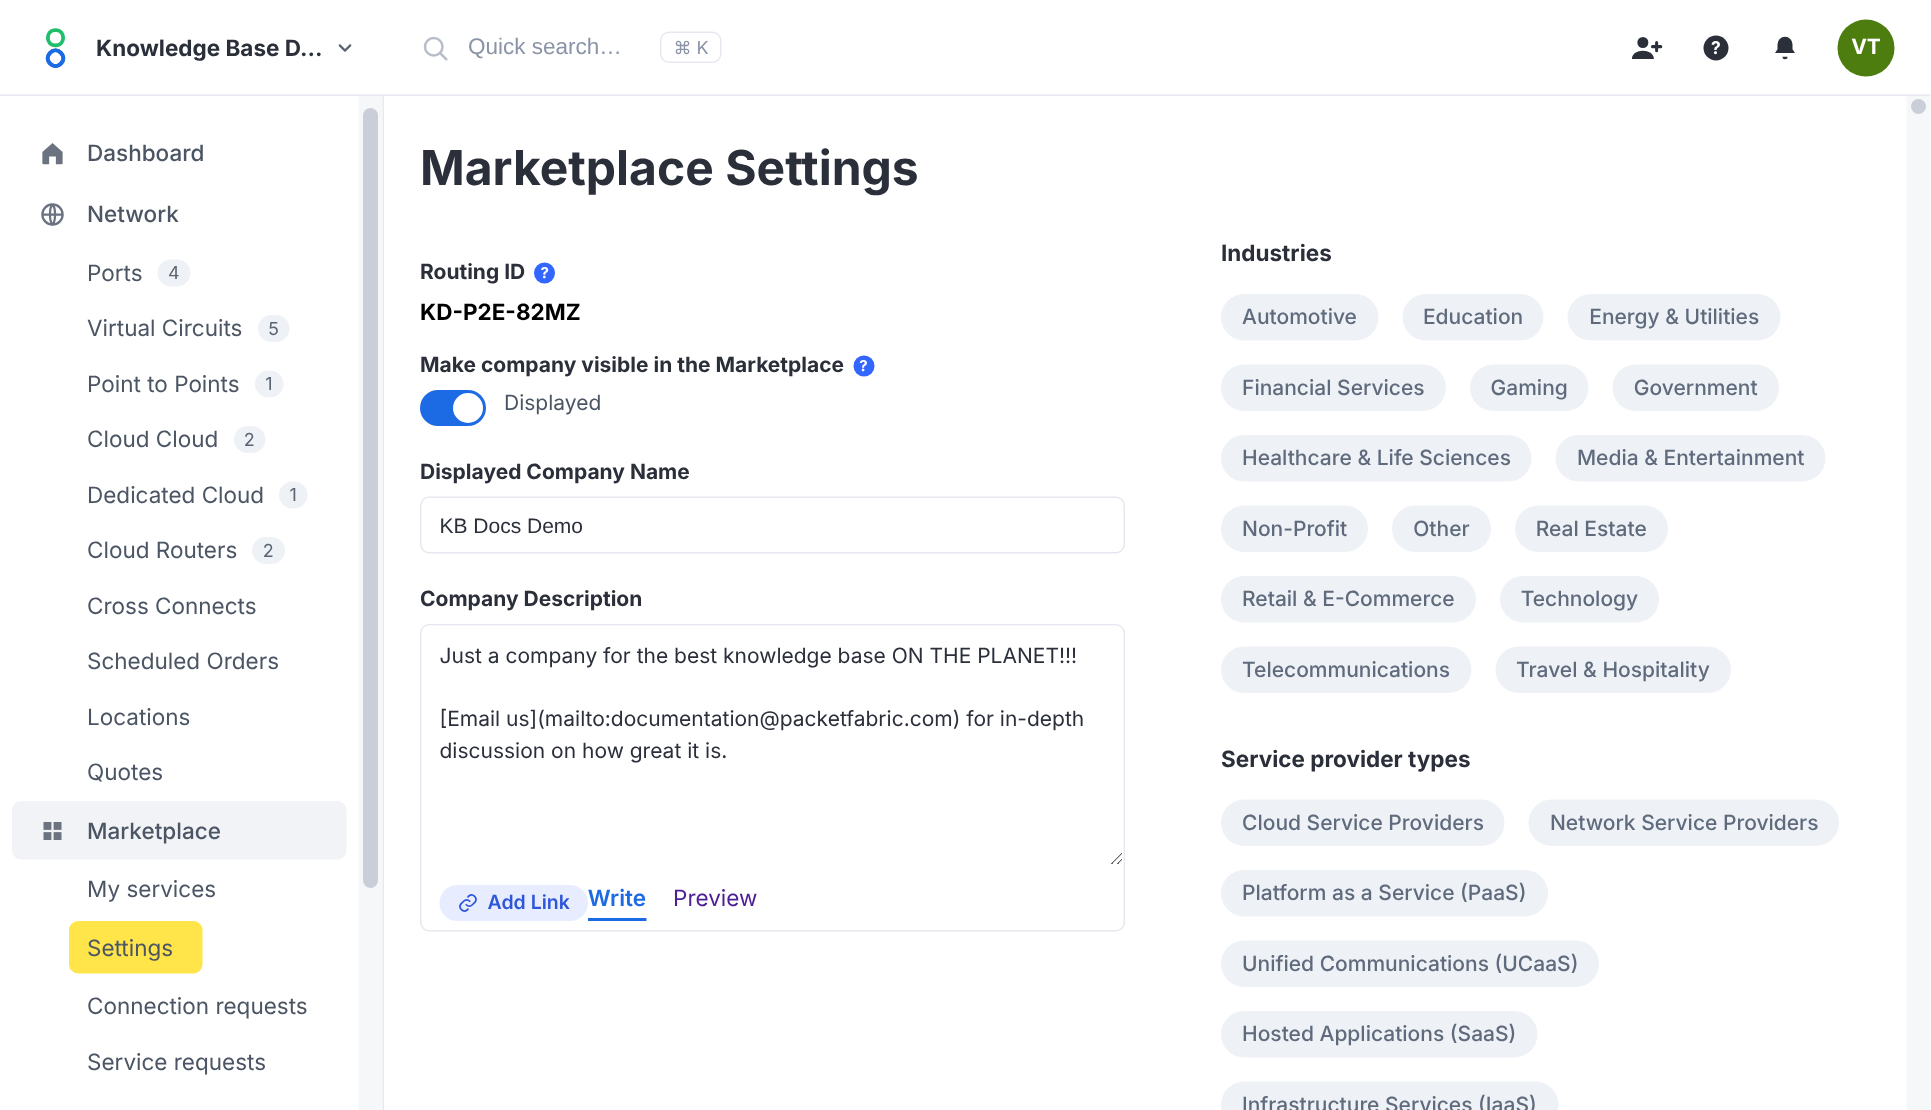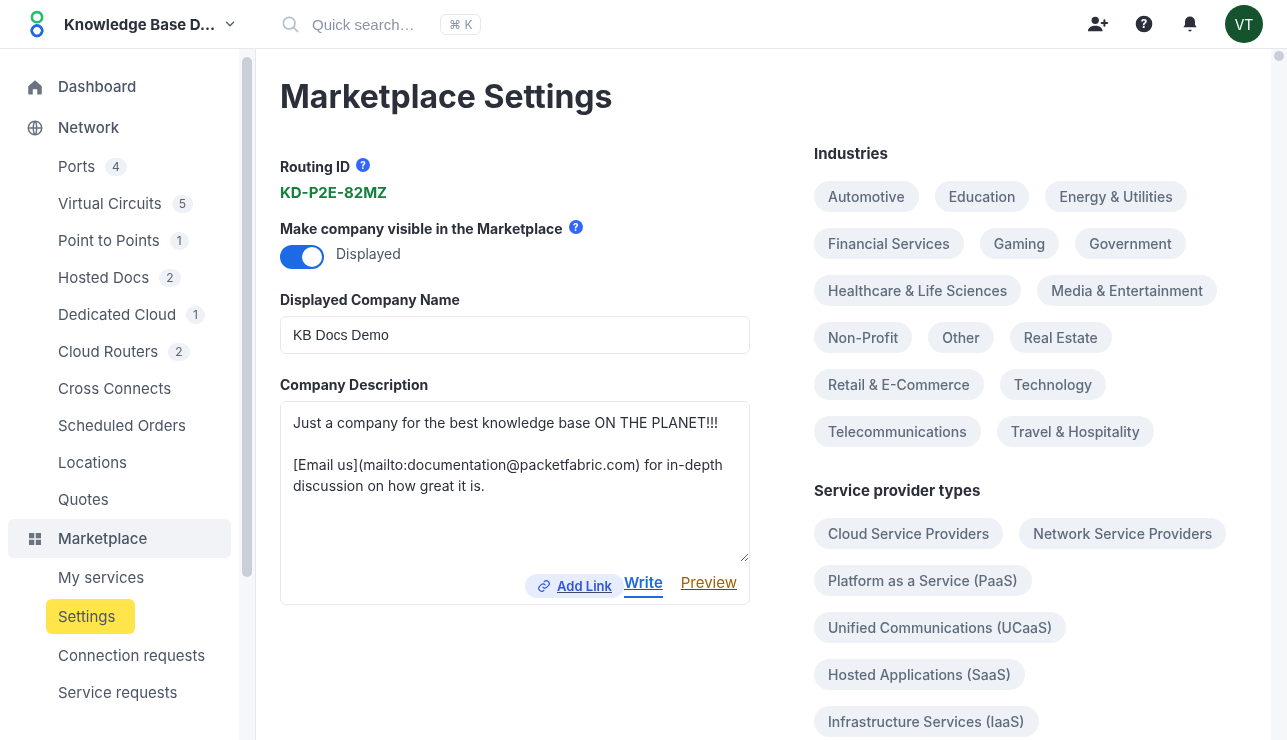--- a/index.html
+++ b/index.html
@@ -10,67 +10,67 @@
     --chip-text:#5f6b7d;
     --accent:#1d6ae5;
     --yellow:#ffe44a;
     --green:#23a566;
     --headbg:#ffffff;
   }
   *{box-sizing:border-box;}
   body{margin:0;font-family:Inter,Segoe UI,Helvetica,Arial,sans-serif;color:var(--text);background:#fff;font-size:14px;}
   .app{display:flex;flex-direction:column;height:740px;width:1287px;overflow:hidden;}
   
-  .topbar{display:flex;align-items:center;height:49px;border-bottom:1px solid var(--border);padding:0 24px 0 12px;background:var(--headbg);}
+  .topbar{display:flex;align-items:center;height:64px;border-bottom:1px solid var(--border);padding:0 24px 0 12px;background:var(--headbg);}
   .logo{display:flex;align-items:center;gap:10px;padding:0 8px;min-width:244px;}
   .logo-mark{width:34px;height:34px;flex-shrink:0;}
   .ws-switch{display:flex;align-items:center;gap:8px;font-weight:700;font-size:15px;color:#2a2f3a;cursor:pointer;}
   .ws-switch .chev{color:#5b6472;}
   .search-wrap{display:flex;align-items:center;gap:10px;color:var(--muted);padding-left:24px;flex:1;}
   .search-icon{width:20px;height:20px;opacity:.6;}
   .search-input{border:none;outline:none;font-size:15px;color:#333;width:120px;background:transparent;}
   .search-input::placeholder{color:var(--muted);}
   .kbd{border:1px solid var(--border);border-radius:6px;padding:2px 8px;font-size:12px;color:var(--muted);}
   .topbar-right{display:flex;align-items:center;gap:24px;margin-left:auto;}
   .icon-btn{width:22px;height:22px;display:flex;align-items:center;justify-content:center;cursor:pointer;color:#2a2f3a;}
-  .avatar{width:38px;height:38px;border-radius:50%;background:#14532d;color:#fff;display:flex;align-items:center;justify-content:center;font-weight:400;font-size:14px;cursor:pointer;}
+  .avatar{width:38px;height:38px;border-radius:50%;background:#4d7c0f;color:#fff;display:flex;align-items:center;justify-content:center;font-weight:700;font-size:14px;cursor:pointer;}
   
   .body{display:flex;flex:1;min-height:0;}
   .sidebar-wrap{width:256px;border-right:1px solid var(--border);display:flex;min-height:0;}
   .sidebar{flex:1;overflow:hidden;padding-top:16px;}
   .scrollbar{width:16px;background:#f6f7f9;position:relative;}
   .scrollbar .thumb{position:absolute;left:3px;right:3px;top:8px;height:520px;background:#c9ced8;border-radius:5px;}
   .nav-item{display:flex;align-items:center;gap:14px;padding:10px 18px;color:#4b5563;font-size:15px;cursor:pointer;border-radius:6px;margin:2px 8px;}
   .nav-item.top{font-weight:500;}
   .nav-sub{display:flex;align-items:flex-end;gap:10px;padding:8px 18px 8px 58px;color:#4b5563;font-size:15px;cursor:pointer;border-radius:6px;margin:2px 8px 2px 0;}
   .nav-sub.highlight{background:var(--yellow);display:inline-flex;margin-left:46px;padding:8px 20px 8px 12px;}
   .nav-group-sub{padding-left:0;}
   .count{background:#eef1f5;color:#5b6472;border-radius:10px;padding:0 7px;font-size:12px;line-height:18px;min-width:18px;text-align:center;}
   .nav-icon{width:18px;height:18px;color:#6b7280;flex-shrink:0;}
   
   .main{flex:1;display:flex;min-height:0;}
   .main-scroll{flex:1;overflow:auto;padding:24px 36px 40px 24px;}
   .page-title{font-size:32px;font-weight:700;color:#2a2f3a;margin:4px 0 28px;}
   .two-col{display:flex;gap:64px;align-items:flex-start;}
   .col-left{flex:0 0 470px;}
   .col-right{flex:1;}
-  .field-label{font-weight:700;font-size:14px;color:#2a2f3a;display:flex;gap:6px;margin:14px 0 8px;}
+  .field-label{font-weight:700;font-size:14px;color:#2a2f3a;display:flex;align-items:center;gap:6px;margin:14px 0 8px;}
   .help{width:14px;height:14px;border-radius:50%;background:#3366ff;color:#fff;font-size:10px;display:inline-flex;align-items:center;justify-content:center;font-weight:700;cursor:pointer;}
-  .value{font-weight:700;font-size:15px;color:#15803d;margin-bottom:18px;}
+  .value{font-weight:700;font-size:15px;color:#000000;margin-bottom:18px;}
   .toggle-row{display:flex;gap:12px;margin-bottom:6px;}
   .toggle{width:44px;height:24px;border-radius:12px;background:#1d6ae5;position:relative;cursor:pointer;}
   .toggle .knob{position:absolute;right:2px;top:2px;width:20px;height:20px;border-radius:50%;background:#fff;}
   .toggle-label{color:#4b5563;}
   .text-input{width:100%;border:1px solid var(--border);border-radius:6px;padding:10px 12px;font-size:14px;color:#2a2f3a;outline:none;}
   .textarea-wrap{border:1px solid var(--border);border-radius:6px;overflow:hidden;}
   textarea.text-input{border:none;border-radius:0;height:160px;resize:vertical;font-family:inherit;line-height:1.5;}
-  .ta-footer{display:flex;align-items:center;justify-content:flex-end;padding:8px 12px 6px;text-decoration:underline;}
+  .ta-footer{display:flex;align-items:center;justify-content:flex-start;padding:8px 12px 6px;}
   .addlink{display:inline-flex;align-items:center;gap:6px;background:#e7edff;color:#2f56d8;border-radius:14px;padding:4px 12px;font-size:13px;font-weight:600;cursor:pointer;}
   .tabs{display:flex;gap:18px;font-size:15px;}
-  .tab{color:#a16207;cursor:pointer;padding-bottom:4px;}
+  .tab{color:#4c1d95;cursor:pointer;padding-bottom:4px;}
   .tab.active{color:#1d6ae5;font-weight:600;border-bottom:2px solid #1d6ae5;}
   .section-title{font-weight:700;font-size:15px;color:#2a2f3a;margin:0 0 18px;}
   .chips{display:flex;flex-wrap:wrap;gap:16px;}
   .chip{background:var(--chip);color:var(--chip-text);border-radius:16px;padding:7px 14px;font-size:14px;cursor:pointer;font-weight:500;}
   .section-gap{height:34px;}
   
   .outer-scroll{width:16px;background:#f6f7f9;position:relative;}
   .outer-scroll .thumb{position:absolute;left:3px;right:3px;top:2px;height:10px;background:#c9ced8;border-radius:5px;}
 </style>
 </head>
@@ -150,21 +150,21 @@
             </div>
             <div class="nav-sub">
               <span>Virtual Circuits</span>
               <span class="count">5</span>
             </div>
             <div class="nav-sub">
               <span>Point to Points</span>
               <span class="count">1</span>
             </div>
             <div class="nav-sub">
-              <span>Hosted Docs</span>
+              <span>Cloud Cloud</span>
               <span class="count">2</span>
             </div>
             <div class="nav-sub">
               <span>Dedicated Cloud</span>
               <span class="count">1</span>
             </div>
             <div class="nav-sub">
               <span>Cloud Routers</span>
               <span class="count">2</span>
             </div>

